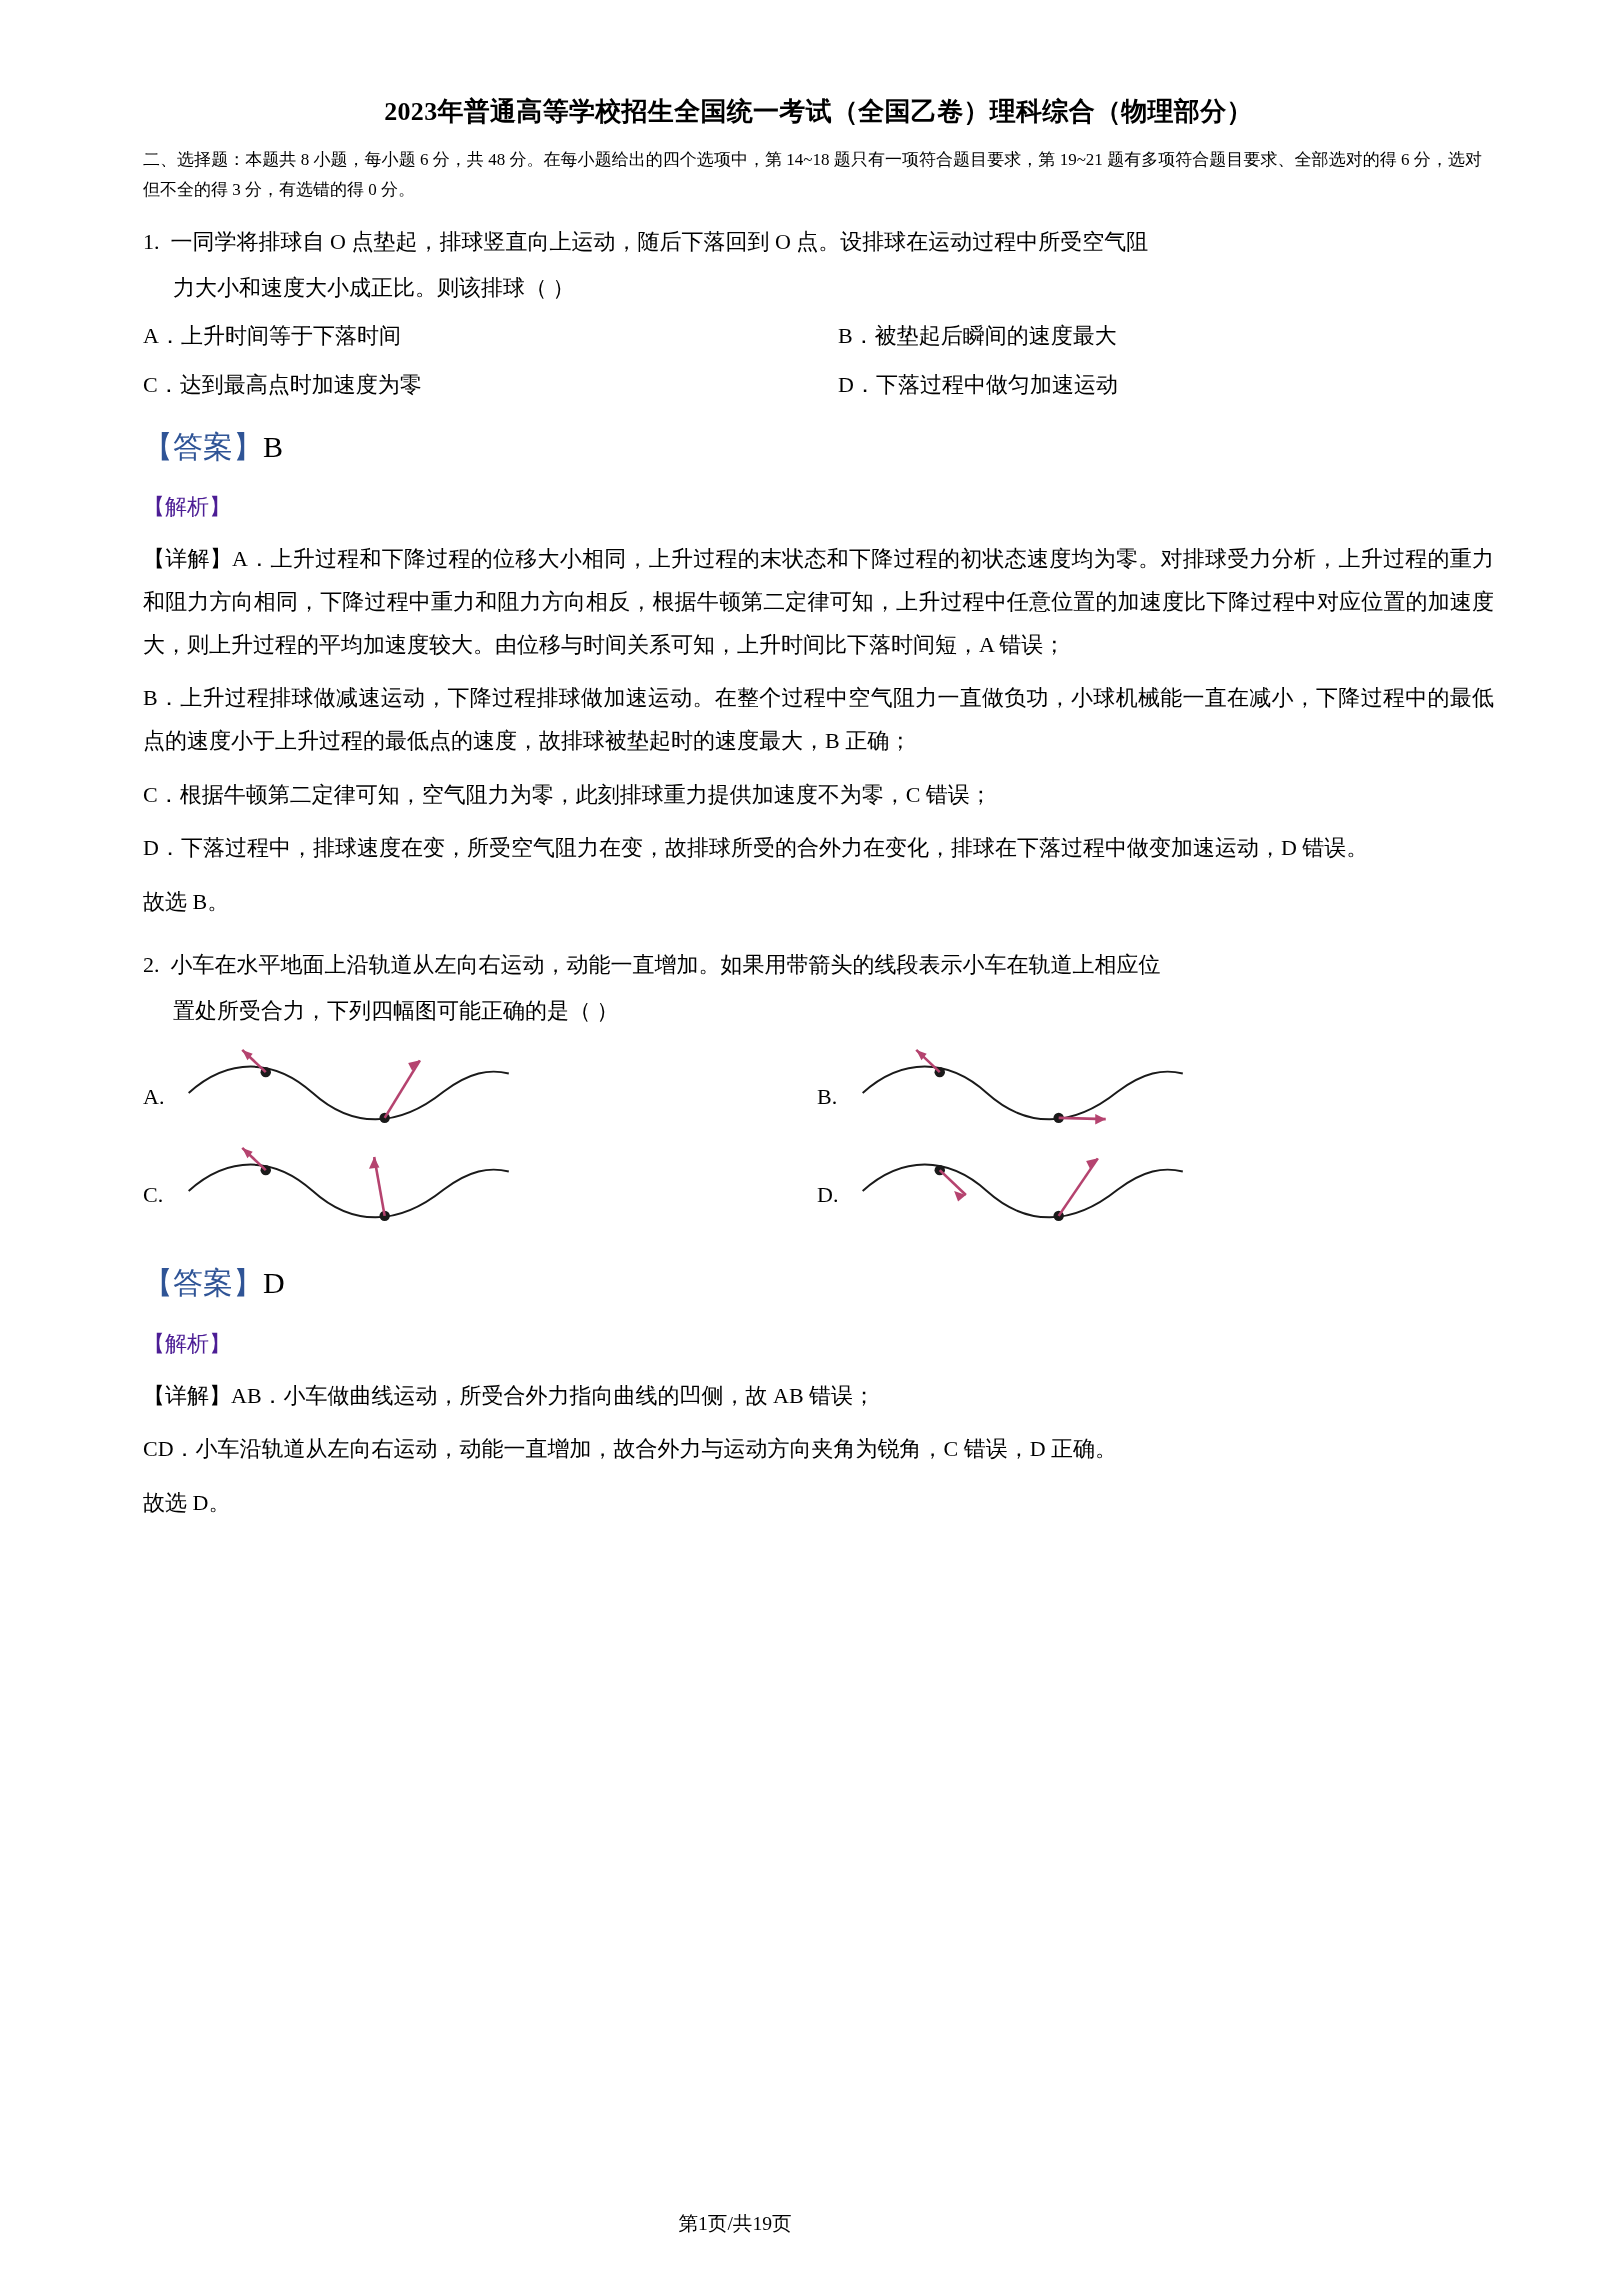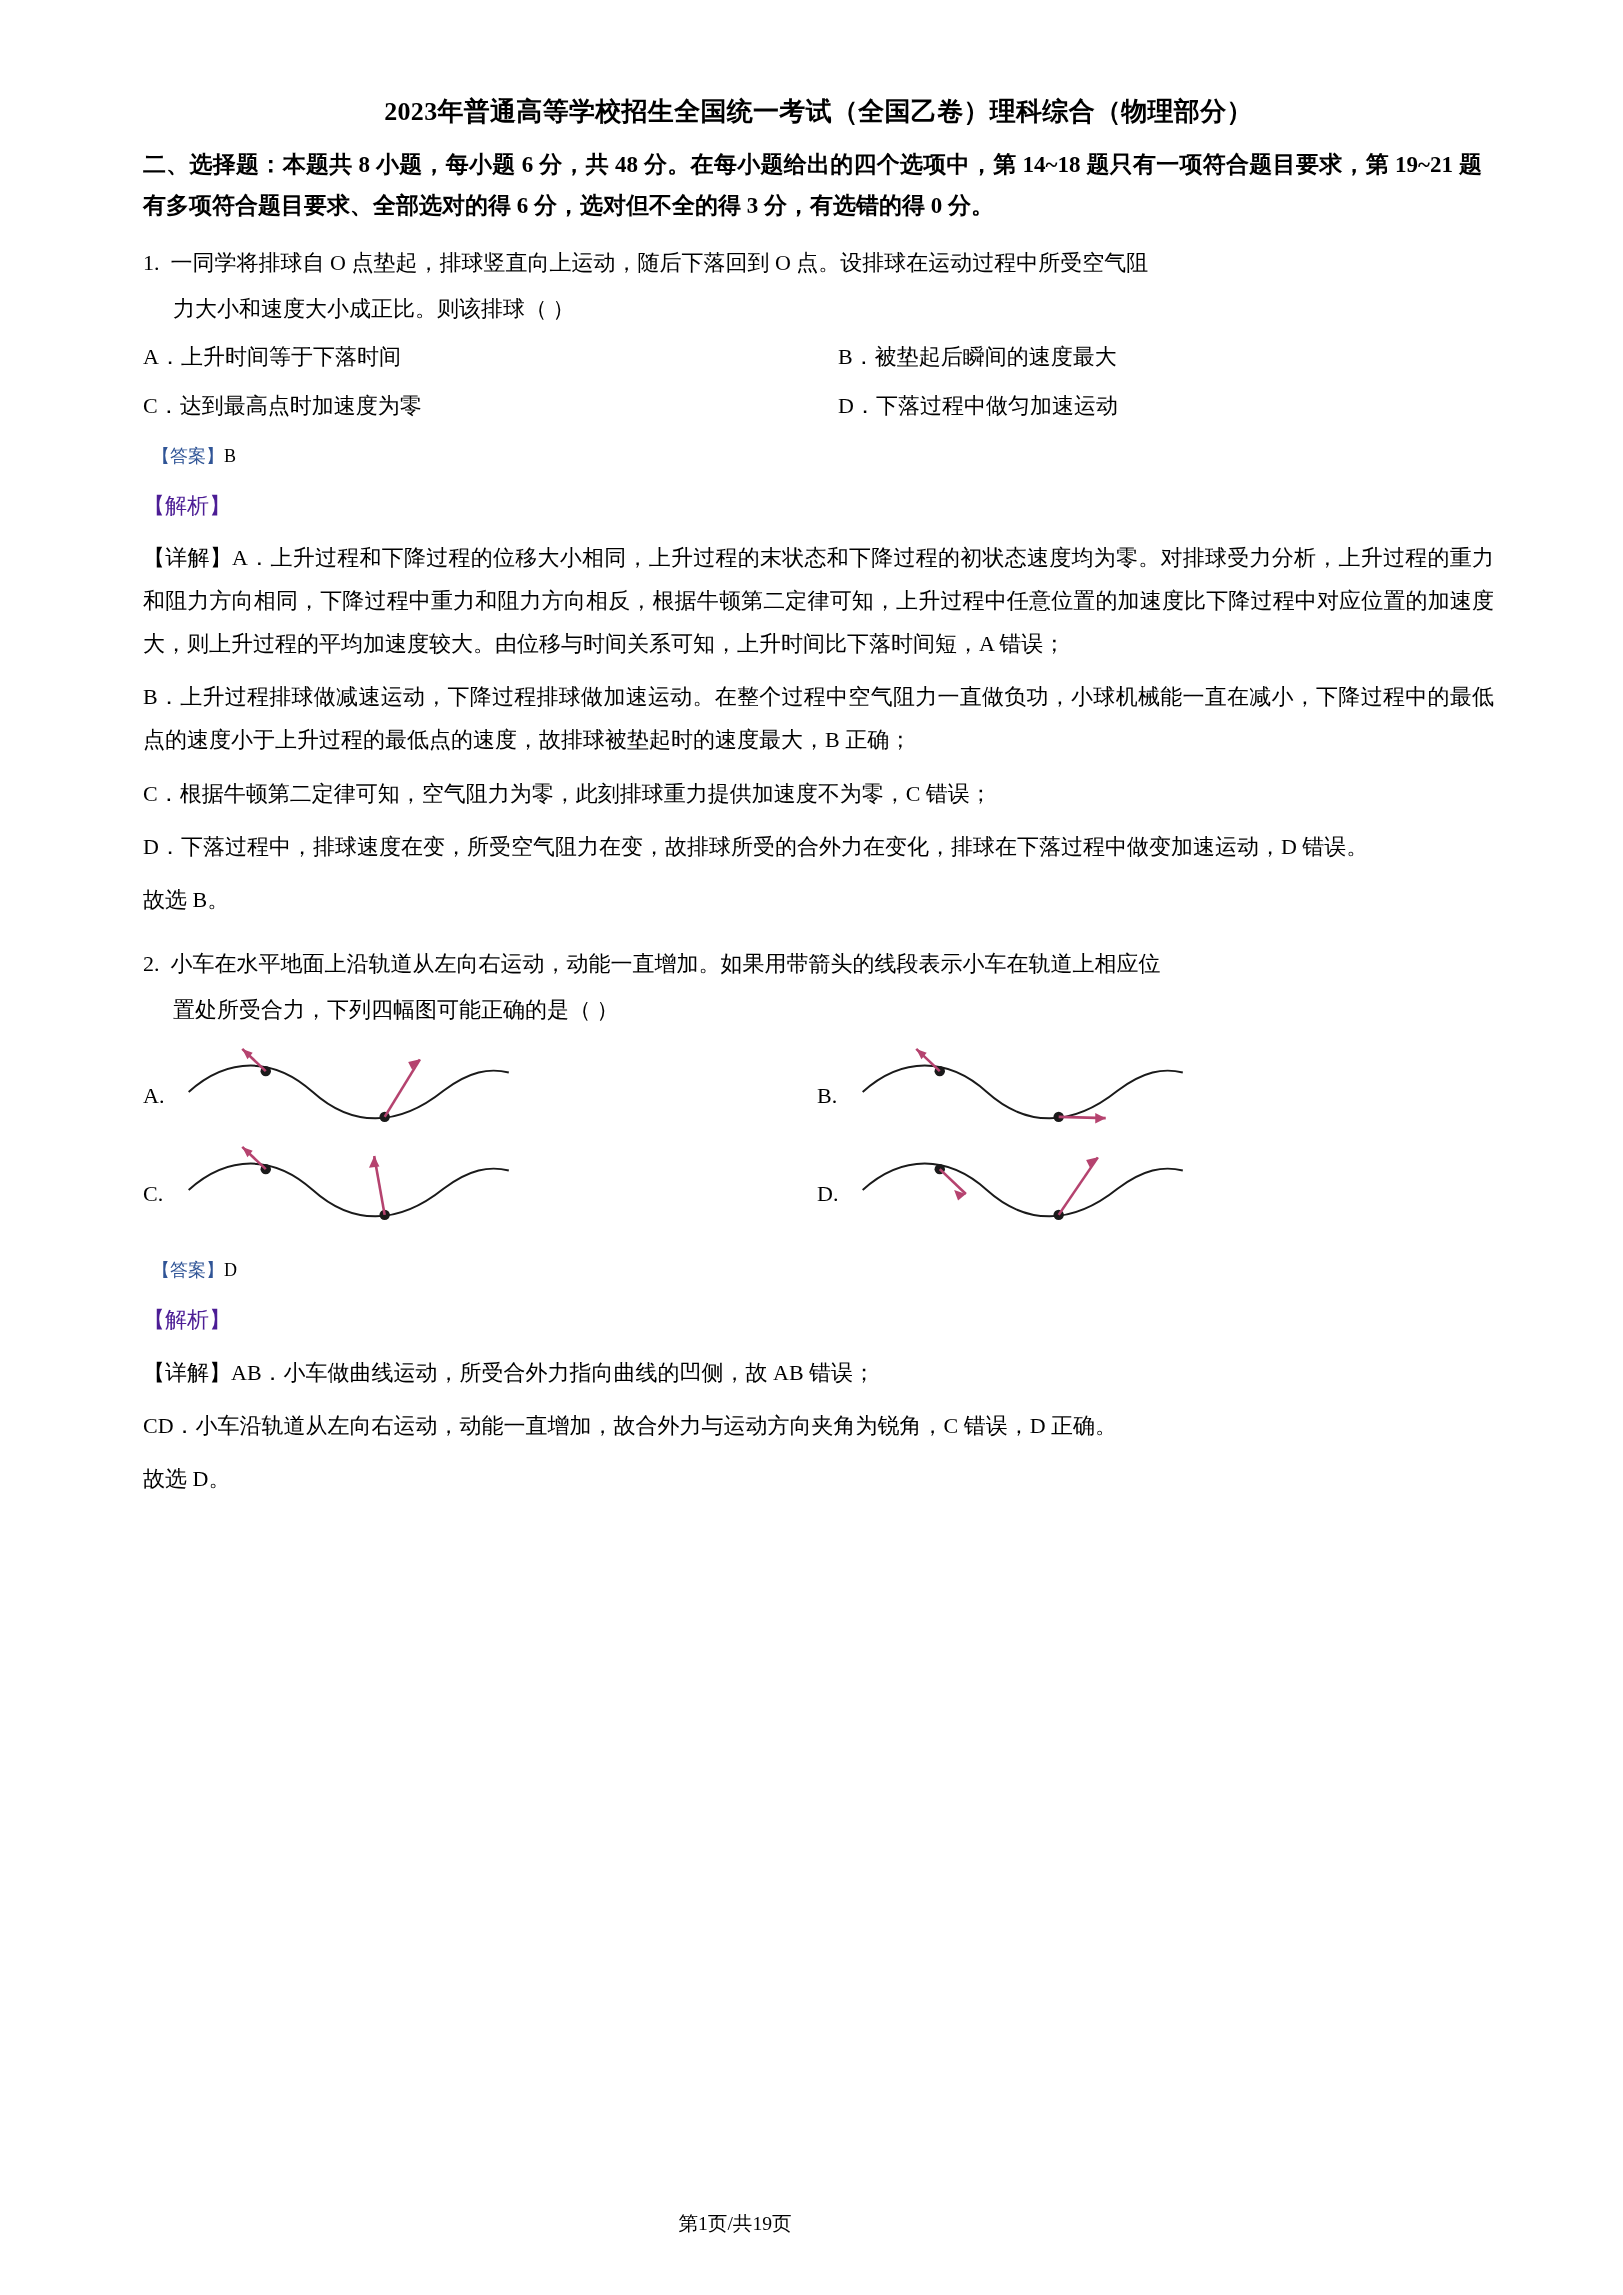--- a/index.html
+++ b/index.html
@@ -31,22 +31,22 @@
   }
   .doc-title {
     font-size: 26px;
     font-weight: bold;
     text-align: center;
     letter-spacing: 0.3px;
     margin: 0 0 14.4px 0;
     line-height: 1.5;
   }
   .section-head {
-    font-size: 23px;
-    font-weight: bold;
+    font-size: 17px;
+    font-weight: normal;
     line-height: 1.75;
     margin: 0 12px 17px 0;
     text-align: justify;
   }
   .q-stem {
     font-size: 22px;
     line-height: 1.85;
     margin: 0 0 5.2px 0;
     text-align: justify;
   }
@@ -58,24 +58,24 @@
   .options-row .opt {
     font-size: 22px;
     line-height: 1.85;
     width: 50%;
     box-sizing: border-box;
   }
   .options-row .opt.second {
     padding-left: 19.6px;
   }
   .ans-line {
-    font-size: 18px;
+    font-size: 30px;
     line-height: 1.85;
     color: #2f5496;
-    margin: 13px 0 0 9px;
+    margin: 13px 0 0 0;
   }
   .ans-line .ans-val {
     color: #000000;
   }
   .analysis-label {
     font-size: 22px;
     line-height: 1.85;
     color: #4c1d95;
     margin: 13px 0 0 0;
   }

